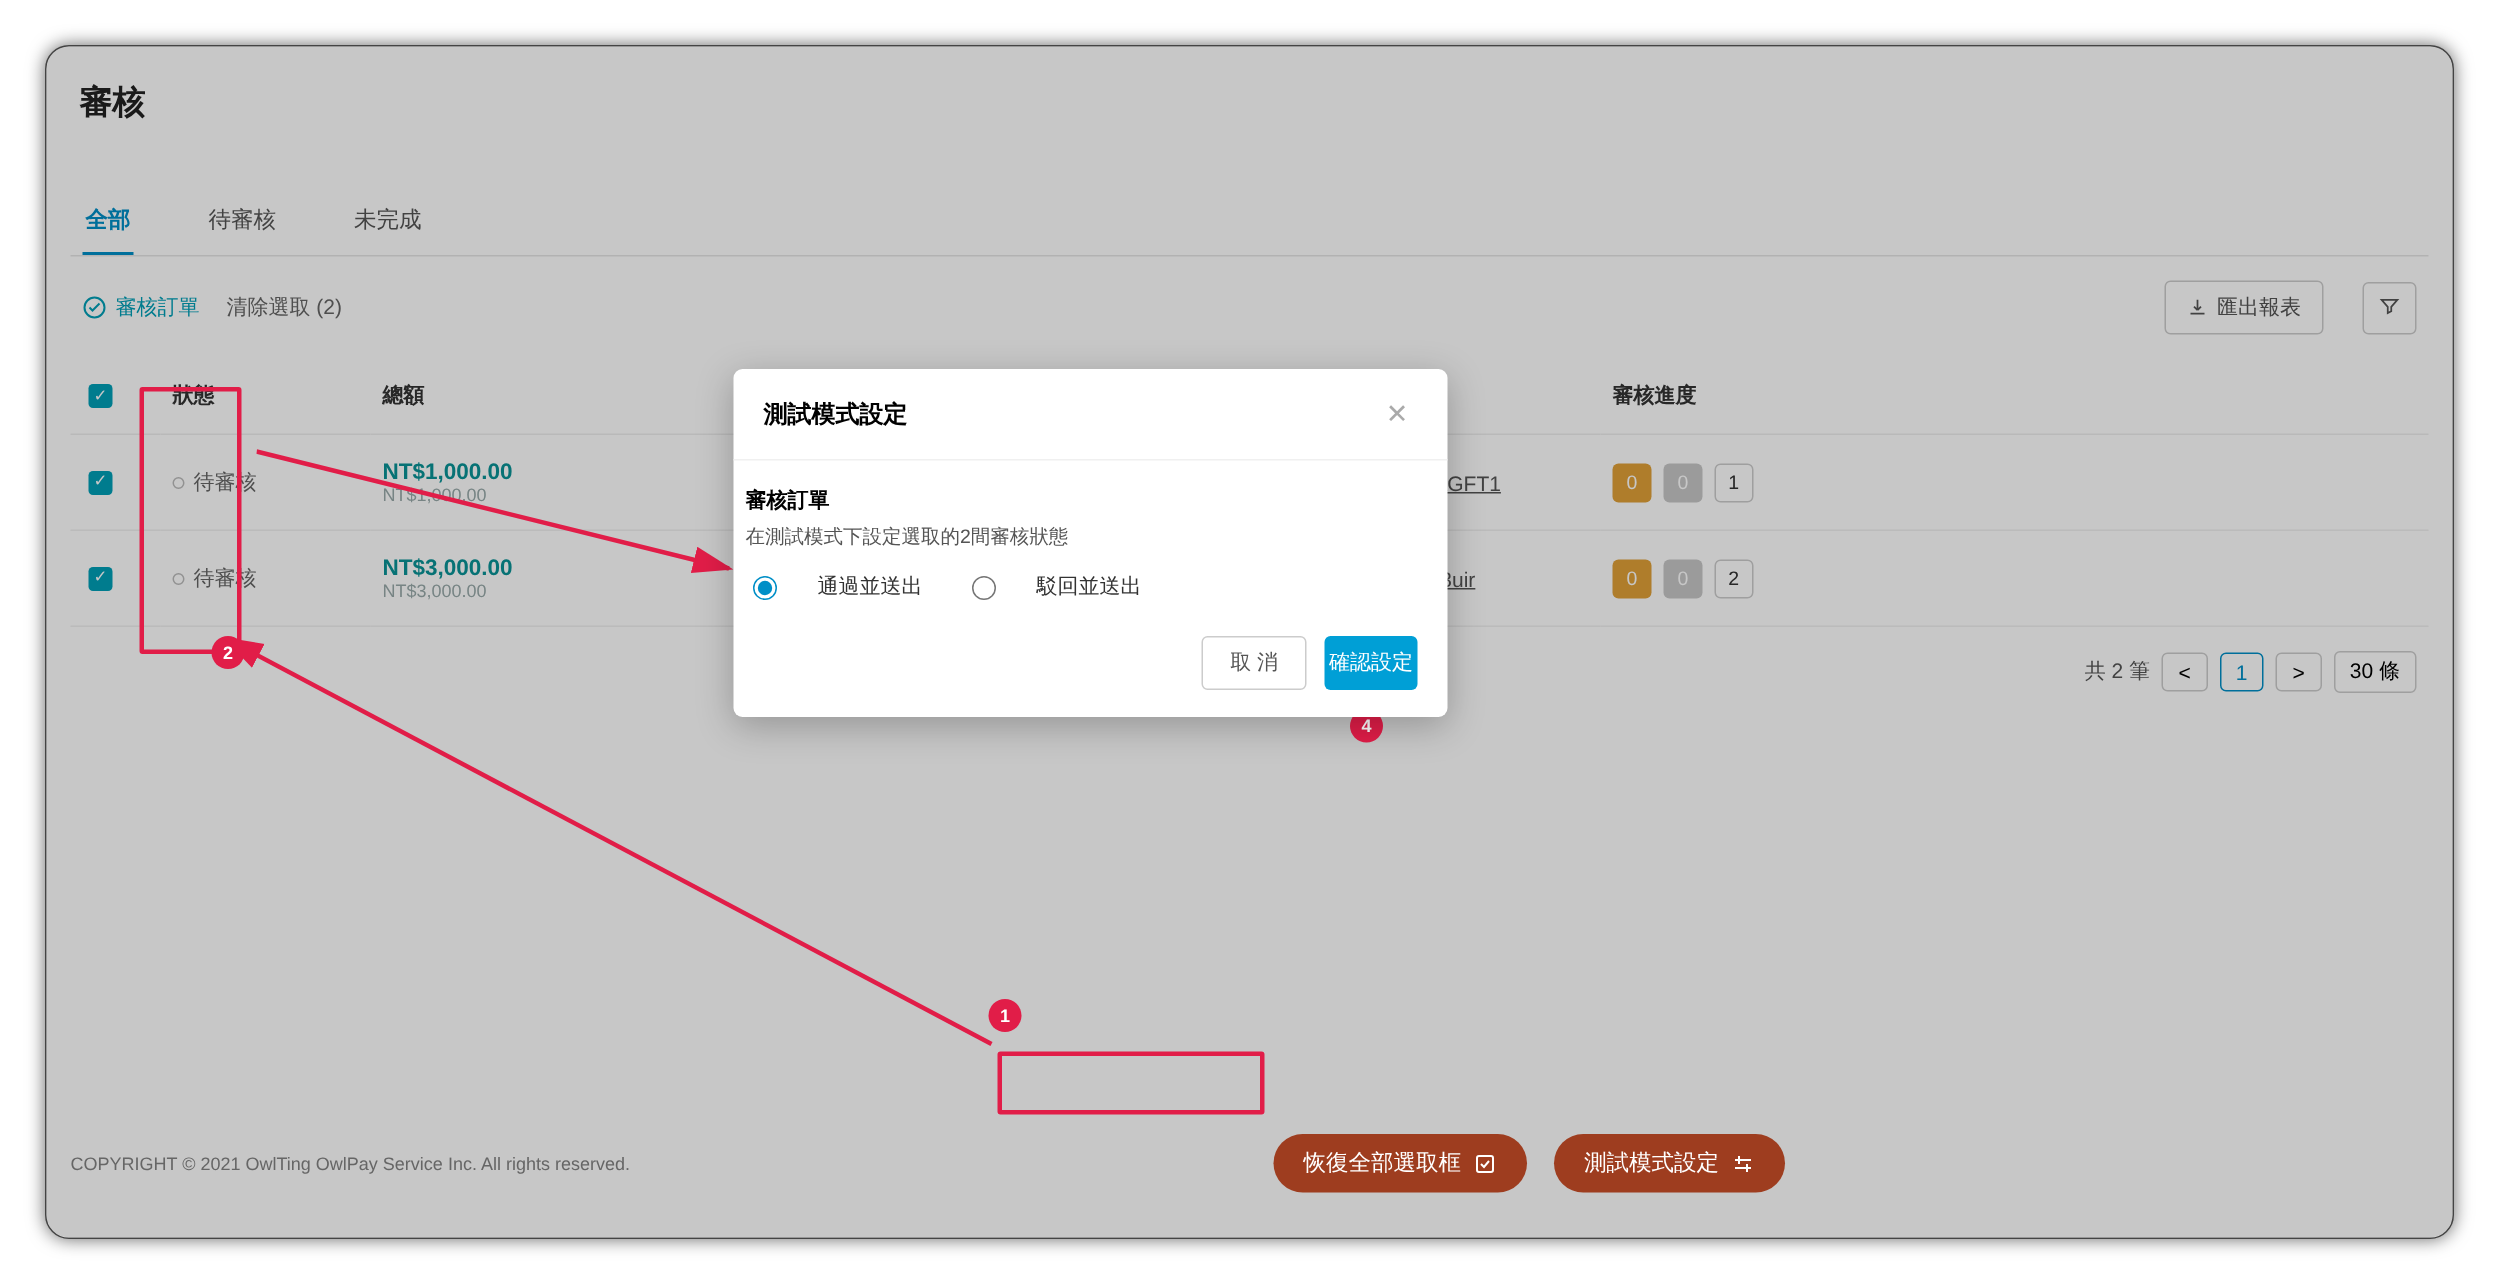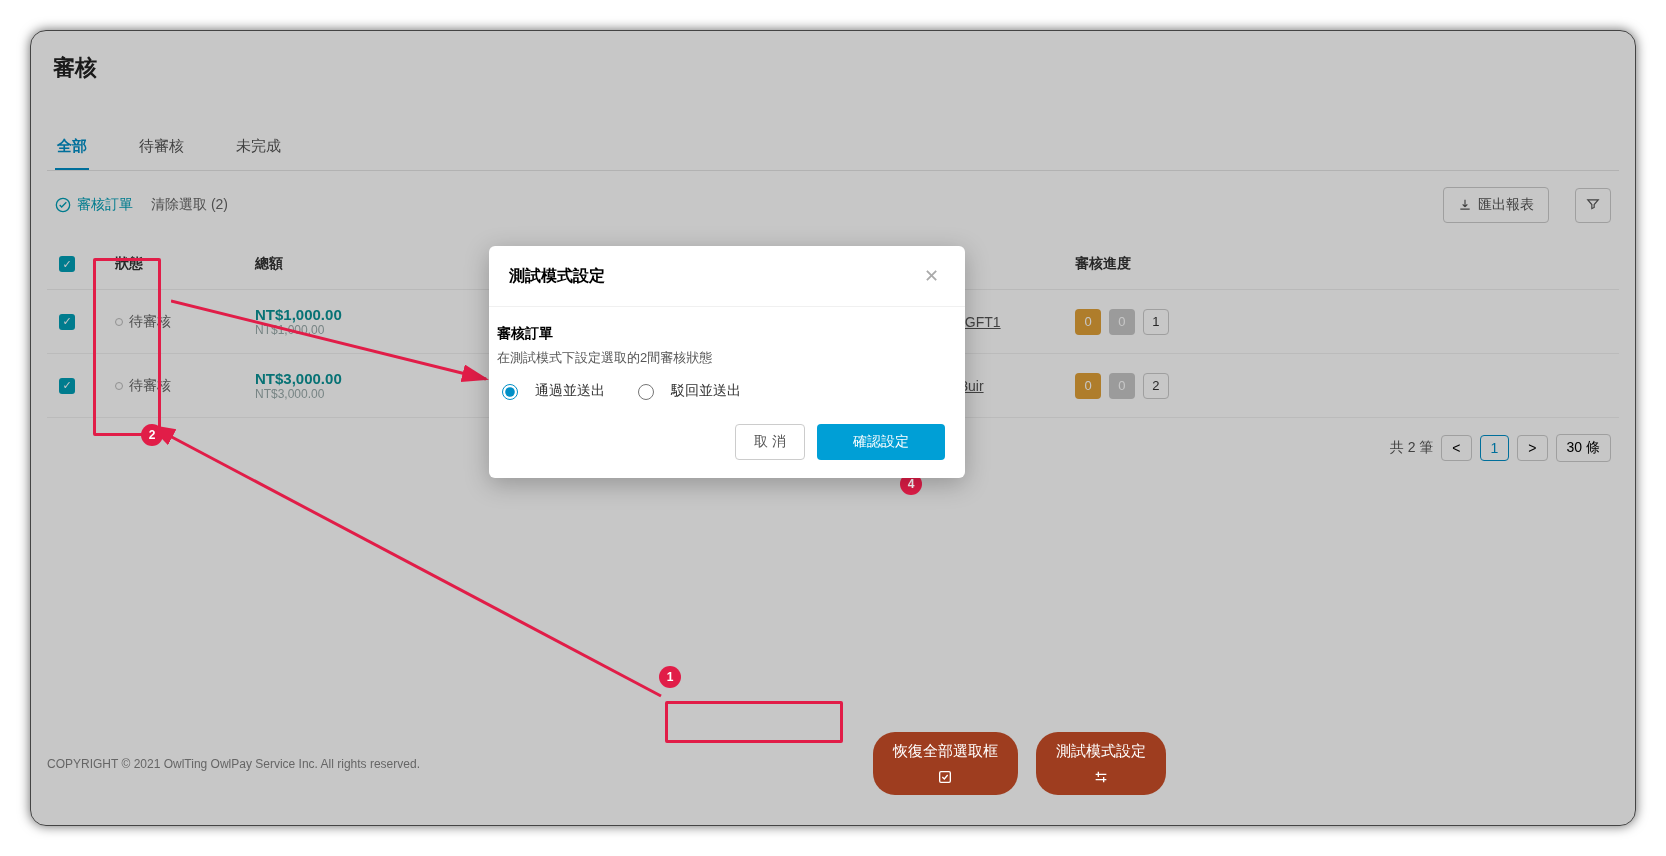--- a/index.html
+++ b/index.html
@@ -30,36 +30,36 @@
   .link-cell { color:#555; text-decoration:underline; }
   .chip { display:inline-flex; align-items:center; justify-content:center; min-width:26px; height:26px; border-radius:4px; font-size:13px; margin-right:4px;}
   .chip.amber { background:#e0a038; color:#fff;}
   .chip.grey  { background:#c7c7c7; color:#fff;}
   .chip.outline { border:1px solid #ccc; color:#333; background:#fff;}
   .pagination { display:flex; align-items:center; gap:8px; justify-content:flex-end; padding:16px 8px; font-size:14px; color:#555;}
   .pg-btn { border:1px solid #ccc; border-radius:4px; padding:4px 10px; background:#fff; font-size:14px;}
   .pg-btn.active { border-color:#008fc7; color:#008fc7;}
   .footer { position:absolute; bottom:30px; left:16px; right:16px; display:flex; align-items:center; font-size:12px; color:#666;}
   .footer-buttons { margin:auto; display:flex; gap:18px;}
-  .pill { display:flex; align-items:center; gap:8px; border-radius:22px; padding:10px 20px; color:#fff; font-size:15px; background:#9e3d1f;flex-direction:column;}
+  .pill { display:flex; align-items:center; gap:8px; border-radius:22px; padding:10px 20px; color:#fff; font-size:15px; background:#9e3d1f;}
   .hi-red { position:absolute; border:3px solid #e11d48; border-radius:2px; pointer-events:none;}
   .num-badge { position:absolute; width:22px; height:22px; border-radius:11px; background:#e11d48; color:#fff; display:flex; align-items:center; justify-content:center; font-size:12px; font-weight:600; pointer-events:none;}
   
   .modal { position:absolute; left:458px; top:215px; width:476px; background:#fff; border-radius:6px; box-shadow:0 6px 24px rgba(0,0,0,.25); z-index:5; }
   .modal-header { display:flex; align-items:center; justify-content:space-between; padding:18px 20px; border-bottom:1px solid #f0f0f0; font-size:16px; font-weight:600;}
   .modal-close { color:#aaa; font-size:18px; background:none; border:0;}
   .modal-body { padding:18px 8px 12px;}
   .modal-body h4 { margin:0 0 6px; font-size:14px; font-weight:600; }
   .modal-body p { margin:0 0 14px; font-size:13px; color:#555;}
   .radio-row { display:flex; gap:28px; font-size:14px; color:#333;}
-  .radio-row label { display:flex; align-items:center; gap:14px;}
+  .radio-row label { display:flex; align-items:center; gap:24px;}
   input[type=radio]{ accent-color:#008fc7; width:16px; height:16px;}
   .modal-footer { display:flex; justify-content:flex-end; gap:12px; padding:12px 20px 18px;}
   .btn-outline { border:1px solid #ccc; background:#fff; color:#555; border-radius:4px; padding:8px 18px; font-size:14px;}
-  .btn-primary { background:#009fd6; color:#fff; border:0; border-radius:4px; padding:8px 36px; font-size:14px;}
+  .btn-primary { background:#009fd6; color:#fff; border:0; border-radius:4px; padding:8px 3px; font-size:14px;}
   svg.arrow { position:absolute; pointer-events:none; }
 </style>
 </head>
 <body>
 
 <div class="frame">
   <div class="content">
     <div class="page-title">審核</div>
 
     <div class="tabs">

